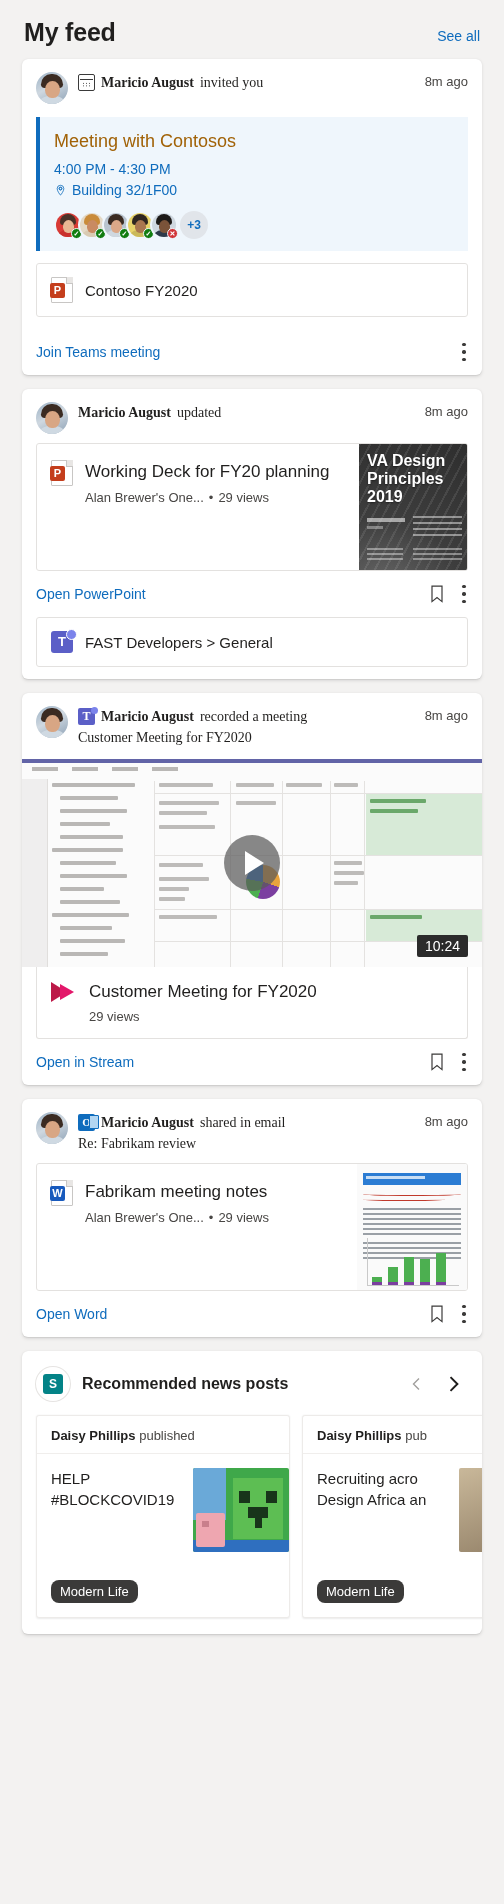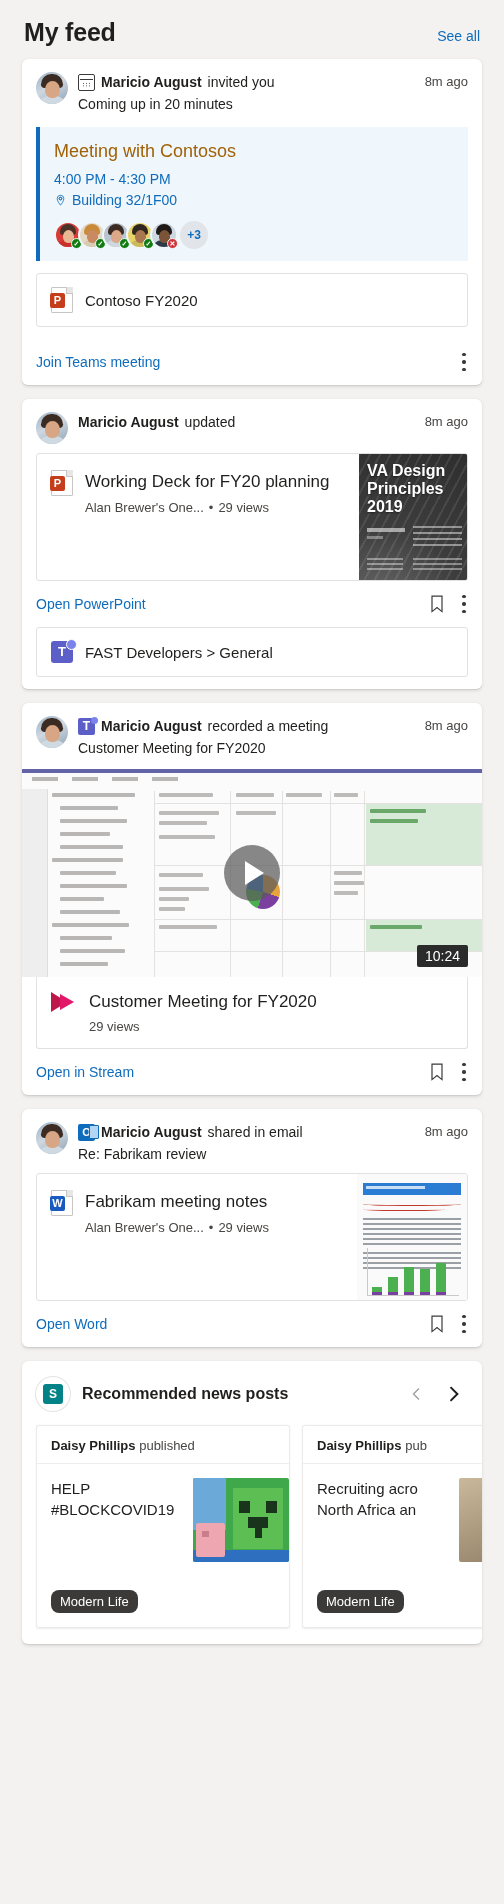--- a/index.html
+++ b/index.html
@@ -42,21 +42,21 @@
     border-radius: 11px 11px 4px 4px; background: #3b2b22;
   }
   .avatar .face {
     position: absolute; left: 9px; top: 9px; width: 15px; height: 17px;
     border-radius: 50% 50% 45% 45%; background: #d8a684;
   }
   .avatar .shoulders {
     position: absolute; left: 1px; bottom: -4px; width: 30px; height: 12px;
     border-radius: 12px 12px 0 0; background: #cfd9e2;
   }
-  .head-text { flex: 1 1 auto; min-width: 0; padding-top: 1px; }
+  .head-text { flex: 1 1 auto; min-width: 0; padding-top: 1px; font-family: Liberation Serif, serif; }
   .head-line1 { font-size: 14px; line-height: 19px; display: flex; align-items: center; gap: 6px; flex-wrap: wrap; }
   .actor { font-weight: 700; }
   .action { font-weight: 400; color: #201f1e; text-align: center; }
   .head-line2 { font-size: 14px; line-height: 20px; color: #201f1e; margin-top: 2px; }
   .timestamp { font-size: 13px; color: #484644; white-space: nowrap; padding-top: 2px; }
 
   
   .app-glyph { width: 17px; height: 17px; flex: 0 0 17px; display: inline-block; position: relative; }
   .glyph-cal {
     border: 1.6px solid #3a3a3a; border-radius: 2px; background: #fff;
@@ -334,21 +334,20 @@
         <div class="shoulders"></div>
           <div class="hair"></div>
           <div class="face"></div>
       </div>
       <div class="head-text">
         <div class="head-line1">
           <span class="app-glyph glyph-cal"></span>
           <span class="actor">Maricio August</span>
           <span class="action">invited you</span>
         </div>
-        <div class="head-line2">Coming up in 20 minutes</div>
       </div>
       <div class="timestamp">8m ago</div>
     </div>
 
     <div class="meeting">
       <div class="meeting-title">Meeting with Contosos</div>
       <div class="meeting-time">4:00 PM - 4:30 PM</div>
       <div class="meeting-loc">
         <svg class="pin-icon" viewBox="0 0 16 16">
           <path d="M8 1.6A4.1 4.1 0 0 0 3.9 5.7c0 3 3.5 7.4 3.7 7.6a.5.5 0 0 0 .8 0c.2-.2 3.7-4.6 3.7-7.6A4.1 4.1 0 0 0 8 1.6zm0 5.7a1.7 1.7 0 1 1 0-3.4 1.7 1.7 0 0 1 0 3.4z" fill="none" stroke="#0f6cbd" stroke-width="1"></path>
@@ -713,21 +712,21 @@
           <span class="tag">Modern Life</span>
         </div>
       </div>
 
       <div class="news-card">
         <div class="nc-head">
           <b>Daisy Phillips</b>
           <span>pub</span>
         </div>
         <div class="nc-body">
-          <div class="nc-text">Recruiting acro North Africa an</div>
+          <div class="nc-text">Recruiting acro Design Africa an</div>
           <div class="nc-img-2"></div>
         </div>
         <div style="padding:0 14px">
           <span class="tag">Modern Life</span>
         </div>
       </div>
     </div>
   </div>
 
 </div>

